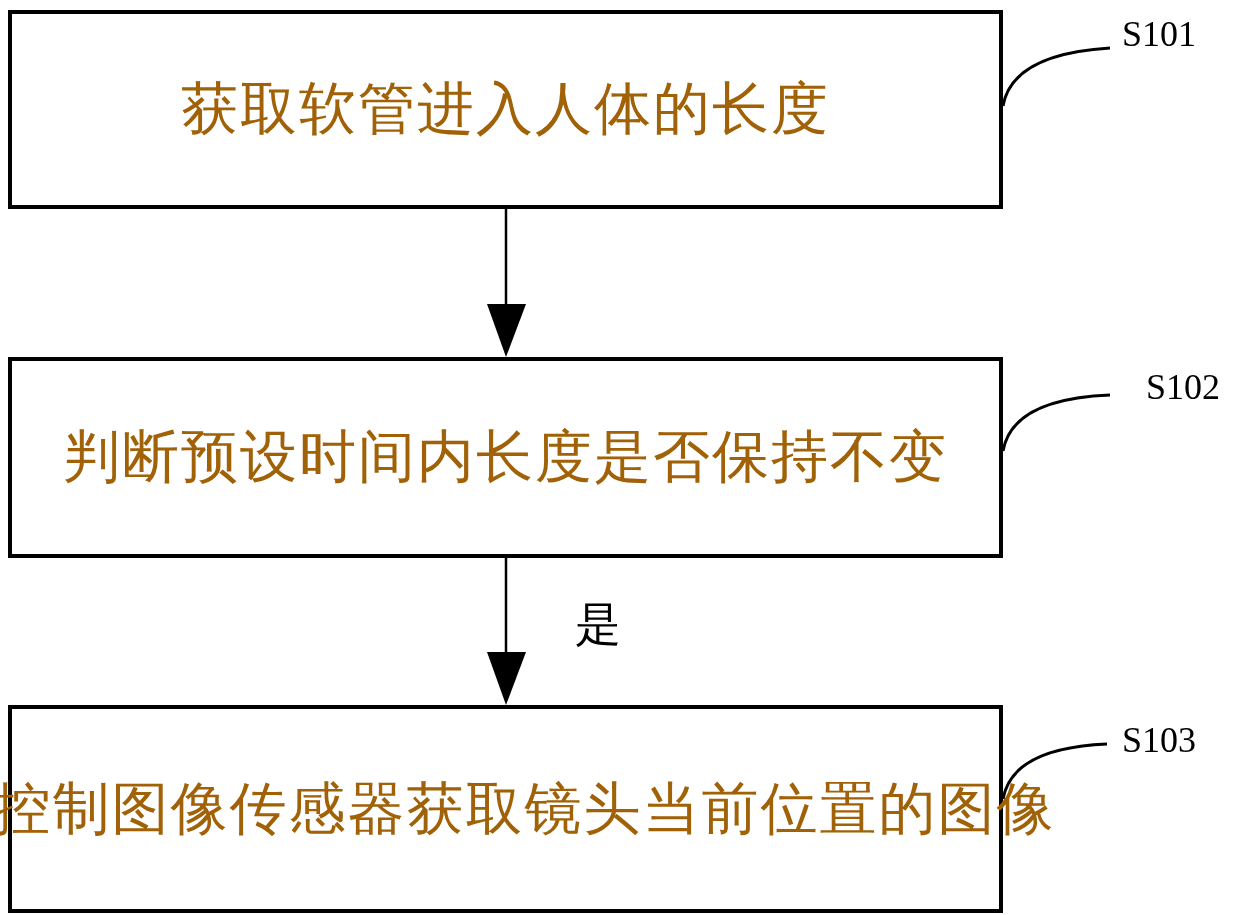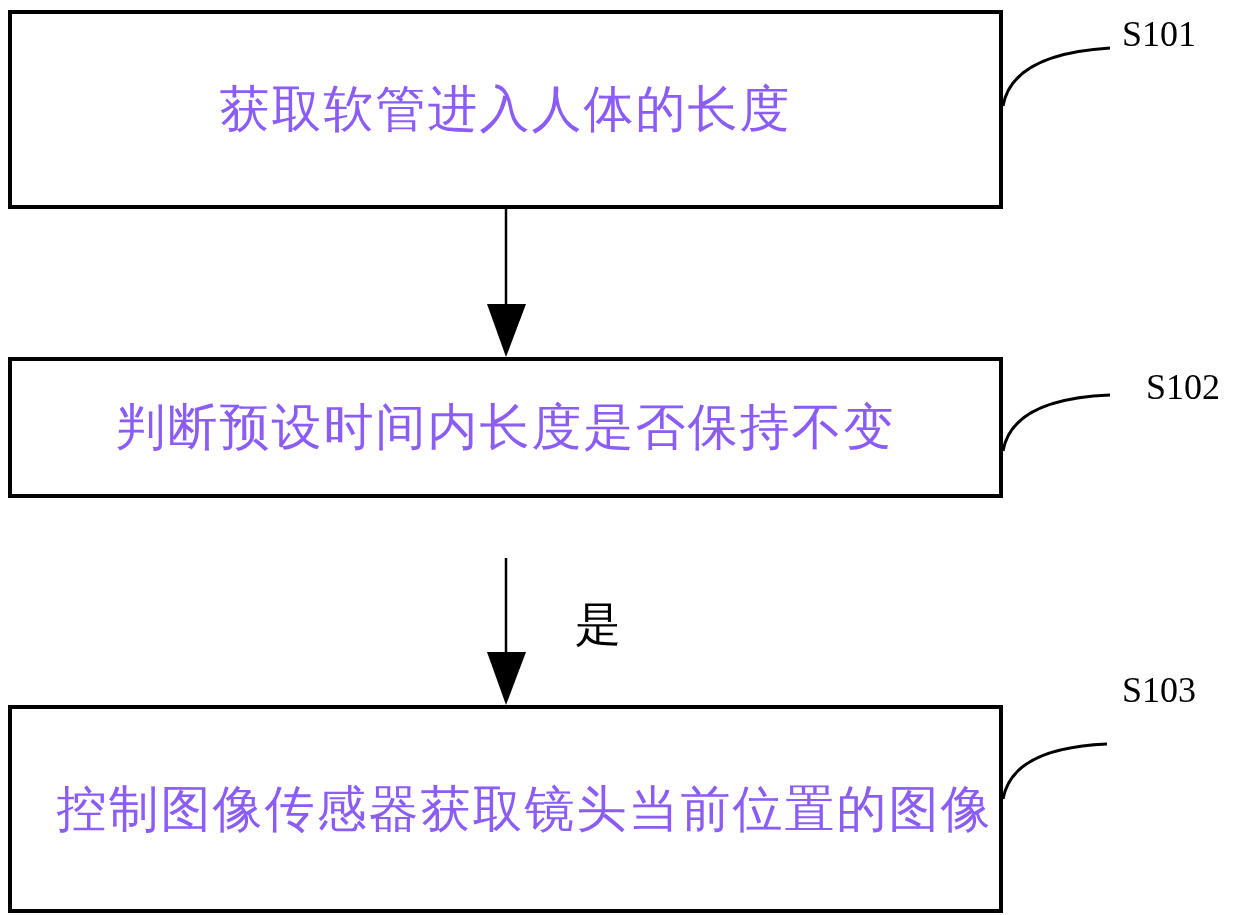--- a/index.html
+++ b/index.html
@@ -19,39 +19,39 @@
     left: 8px;
     width: 995px;
     box-sizing: border-box;
     border: 4px solid #000000;
     background: #ffffff;
     display: flex;
     align-items: center;
     justify-content: center;
   }
   .box1 { top: 10px;  height: 199px; }
-  .box2 { top: 357px; height: 141px; }
+  .box2 { top: 357px; height: 201px; }
   .box3 { top: 705px; height: 208px; padding-left: 38px; }
   .step-text {
-    font-size: 50px;
+    font-size: 57px;
     letter-spacing: 2px;
-    color: #8b5cf6;
+    color: #a16207;
     white-space: nowrap;
   }
   .step-id {
     position: absolute;
     left: 1122px;
     font-size: 36px;
     line-height: 1;
     color: #000000;
     white-space: nowrap;
   }
   .id1 { top: 16px;  }
   .id2 { top: 369px; margin-left: 24px; }
-  .id3 { top: 672px; }
+  .id3 { top: 722px; }
   .yes-label {
     position: absolute;
     left: 575px;
     top: 602px;
     font-size: 46px;
     line-height: 1;
     color: #000000;
   }
   svg.overlay {
     position: absolute;

